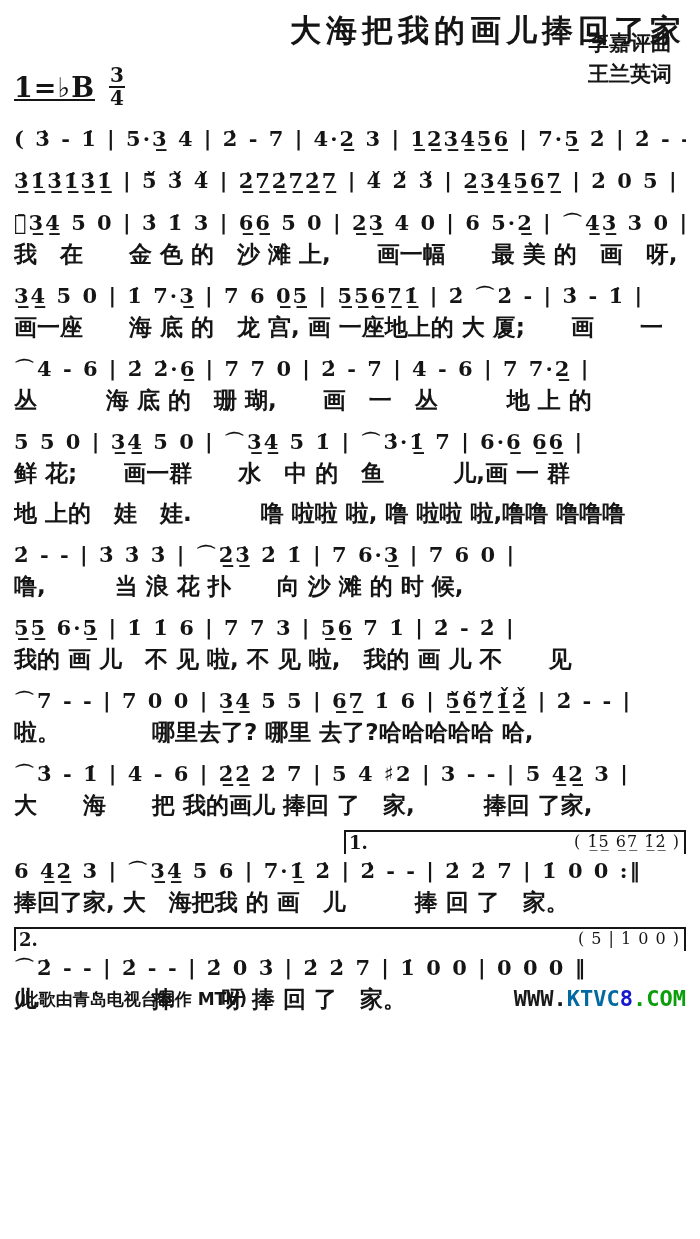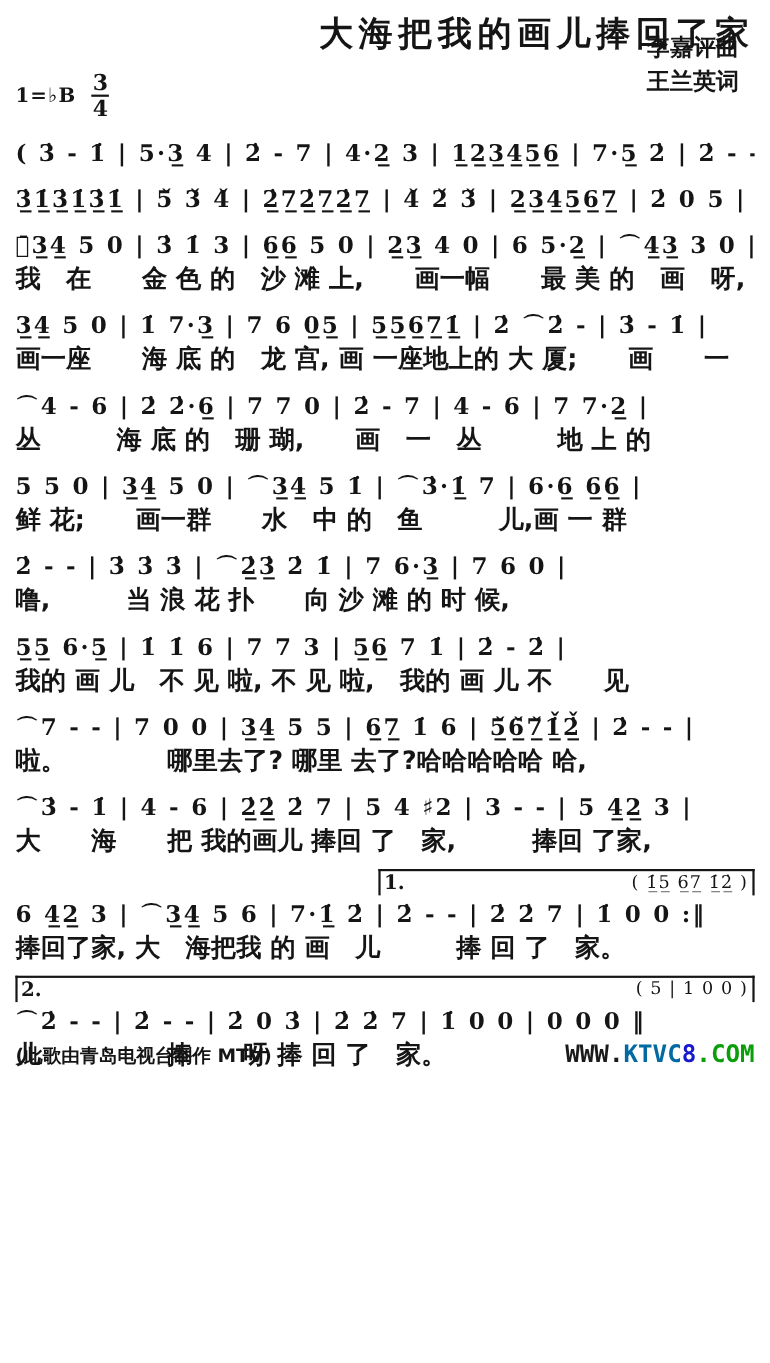--- a/index.html
+++ b/index.html
@@ -17,21 +17,21 @@
     margin-top:4px;
   }
   .credits {
     position:absolute; top:28px; right:28px; text-align:left;
     font-size:21px; font-weight:bold; line-height:31px;
   }
   .keyrow {
     margin-top:14px; margin-bottom:14px; display:flex; align-items:center;
     font-family:"DejaVu Serif", serif; font-weight:bold;
   }
-  .keysig { font-size:18px; letter-spacing:1px; }
+  .keysig { font-size:27px; letter-spacing:1px;text-decoration:underline; }
   .meter { display:inline-flex; flex-direction:column; align-items:center;
     margin-left:14px; font-size:20px; line-height:19px; }
   .meter .num, .meter .den { display:block; }
   .meter .frac-bar { width:16px; border-top:2px solid #151515; margin:1px 0; }
 
   
   .system { margin-bottom:9px; }
   .music-line {
     font-family:"DejaVu Serif", serif; font-weight:bold;
     font-size:21px; line-height:33px; letter-spacing:2px;
@@ -114,20 +114,21 @@
     <div class="music-line">⌒4 - 6 | 2̇ 2̇·6̲ | 7 7 0 | 2̇ - 7 | 4 - 6 | 7 7·2̲ |</div>
     <div class="lyrics-line">丛　　　海 底 的　珊 瑚,　　画　一　丛　　　地 上 的</div>
   </div>
 
   <div class="system">
     <div class="music-line">5 5 0 | 3̲4̲ 5 0 | ⌒3̲4̲ 5 1̇ | ⌒3̇·1̲̇ 7 | 6·6̲ 6̲6̲ |</div>
     <div class="lyrics-line">鲜 花;　　画一群　　水　中 的　鱼　　　儿,画 一 群</div>
   </div>
 
   <div class="system">
+    <div class="lyrics-line">地 上的　娃　娃.　　　噜 啦啦 啦, 噜 啦啦 啦,噜噜 噜噜噜</div>
   </div>
 
   <div class="system">
     <div class="music-line">2̇ - - | 3̇ 3̇ 3̇ | ⌒2̲̇3̲̇ 2̇ 1̇ | 7 6·3̲ | 7 6 0 |</div>
     <div class="lyrics-line">噜,　　　当 浪 花 扑　　向 沙 滩 的 时 候,</div>
   </div>
 
   <div class="system">
     <div class="music-line">5̲5̲ 6·5̲ | 1̇ 1̇ 6 | 7 7 3 | 5̲6̲ 7 1̇ | 2̇ - 2̇ |</div>
     <div class="lyrics-line">我的 画 儿　不 见 啦, 不 见 啦,　我的 画 儿 不　　见</div>

